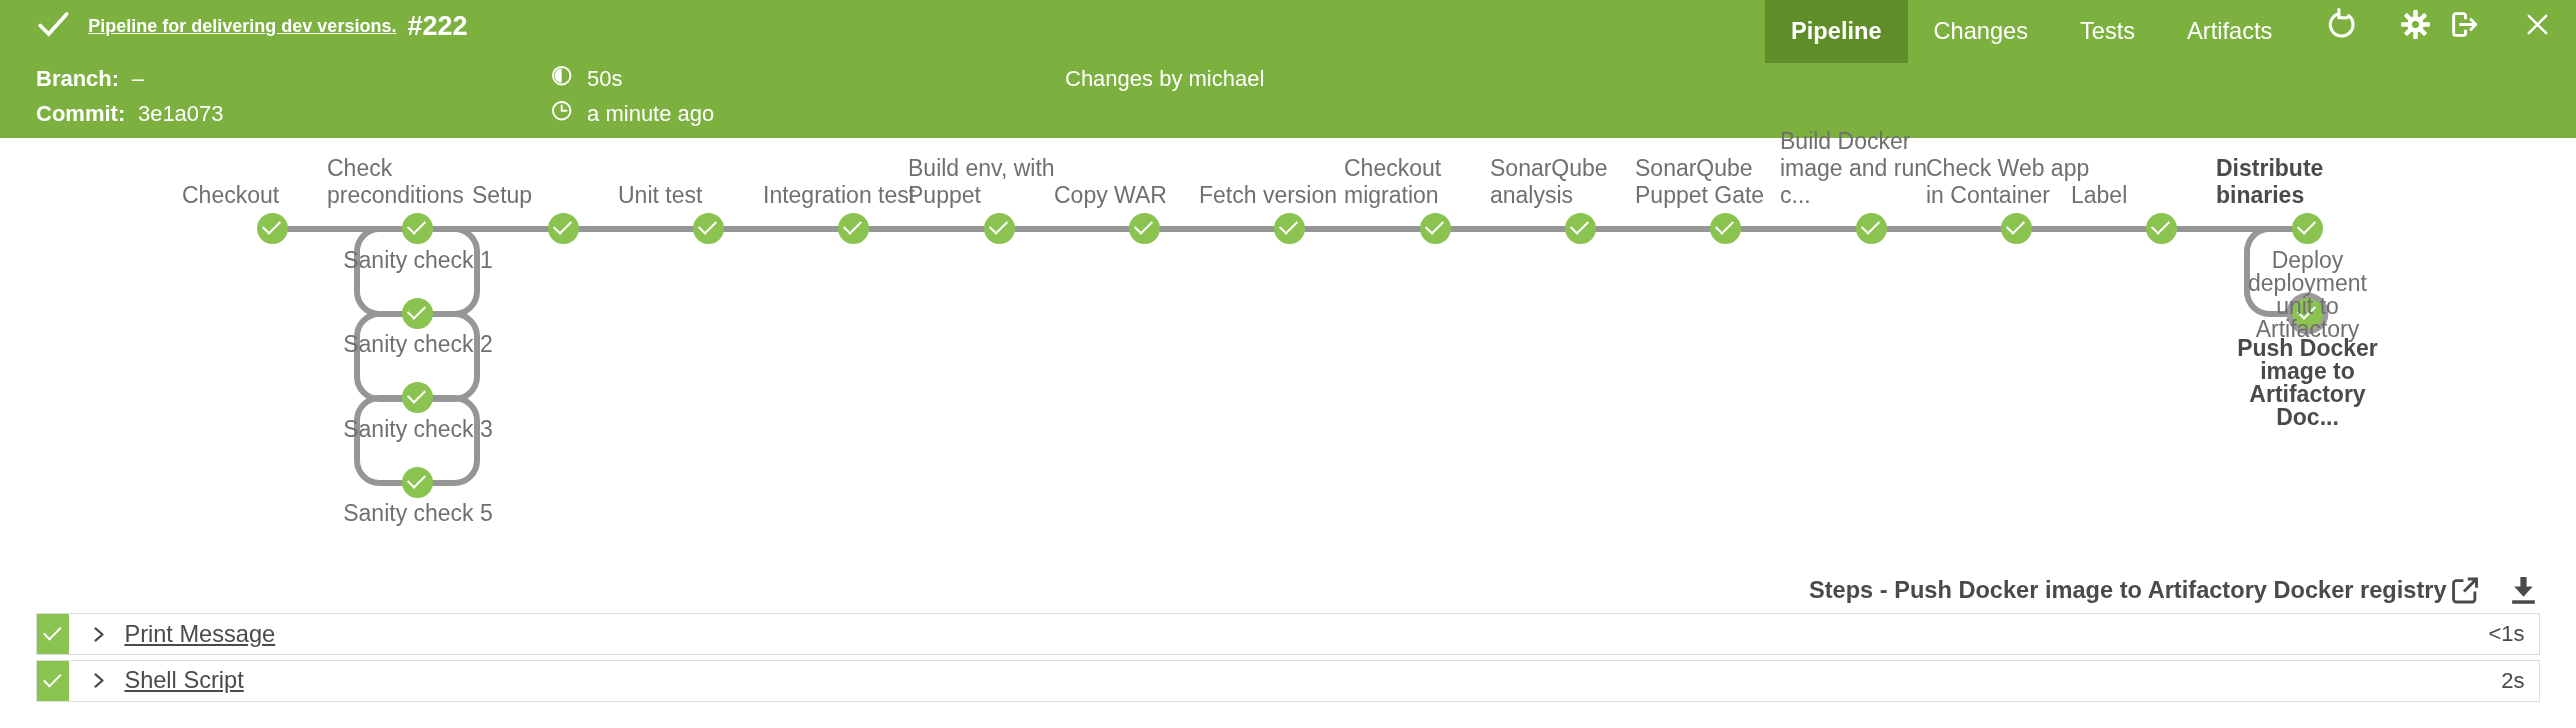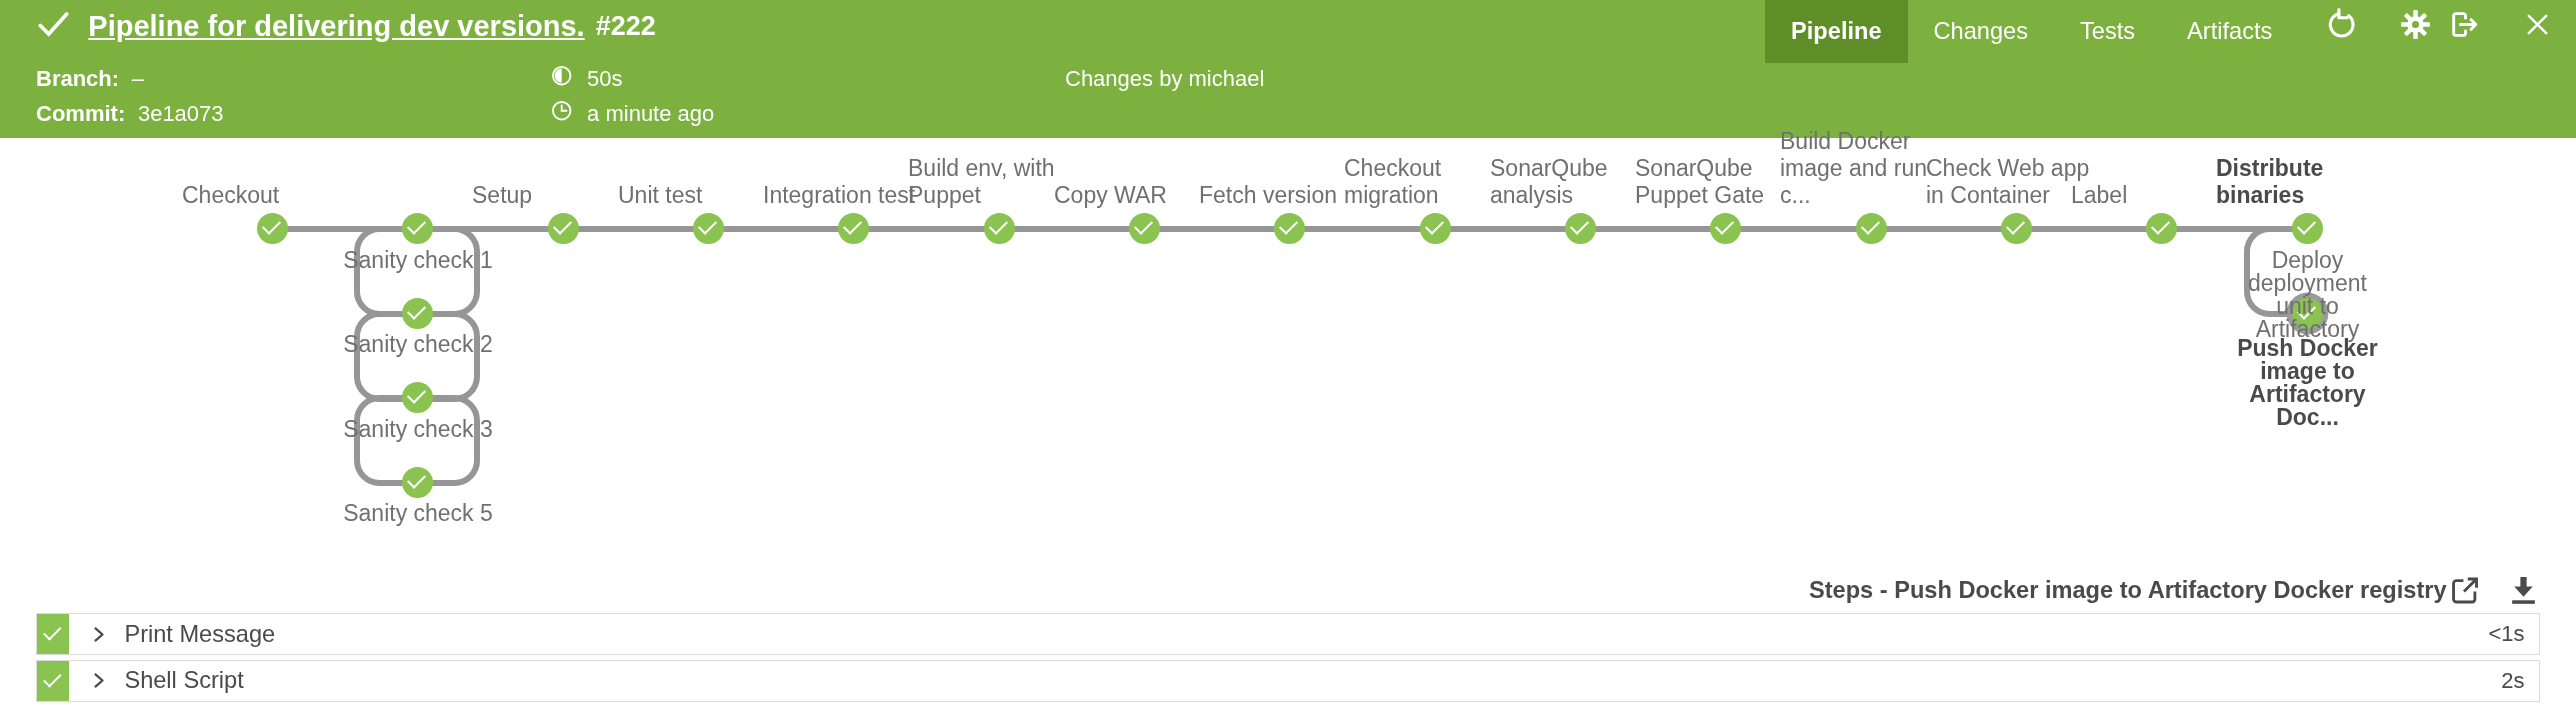--- a/index.html
+++ b/index.html
@@ -4,21 +4,21 @@
 <style>
   * { margin:0; padding:0; box-sizing:border-box; }
   html,body { width:2576px; height:728px; }
   body { font-family:"Liberation Sans", sans-serif; background:#ffffff; overflow:hidden; }
   .app { position:relative; width:2576px; height:728px; background:#fff; }
 
   
   .topbar { position:relative; height:138px; background:#7CB140; color:#fff; }
   .title-row { display:flex; align-items:center; height:52px; padding-left:36px; padding-right:14.5px; }
   .run-check { flex:none; margin-right:16.3px; }
-  .run-title { font-size:29px; font-weight:bold; text-decoration:underline; color:#fff; cursor:pointer; white-space:nowrap; }
+  .run-title { font-size:18px; font-weight:bold; text-decoration:underline; color:#fff; cursor:pointer; white-space:nowrap; }
   .run-number { font-size:27px; font-weight:bold; margin-left:11px; white-space:nowrap; }
   .title-spacer { flex:1; }
   .tabs { display:flex; height:52px; }
   .tab { height:63px; display:flex; align-items:center; padding:0 26px; font-size:23.6px; color:#fff; cursor:pointer; }
   .tab.active { background:#5F8E28; font-weight:bold; }
   .icon-btn { width:49px; height:52px; display:flex; align-items:center; justify-content:center; cursor:pointer; }
   .icon-btn.first { margin-left:20px; }
   .icon-btn.gap { margin-left:23.6px; }
 
   .info { position:absolute; top:52px; left:0; right:0; bottom:0; padding-top:9px; }
@@ -50,21 +50,21 @@
   .steps { margin:0 36px; }
   .steps-head { display:flex; align-items:center; justify-content:flex-end; height:36px; margin-bottom:5.4px; }
   .steps-title { font-size:23.6px; font-weight:bold; color:#4A4A4A; }
   .head-icons { display:flex; align-items:center; gap:25.4px; }
   .head-icons .hicon { cursor:pointer; display:flex; }
   .step-row { display:flex; align-items:center; height:42px; background:#fff; border:0.9px solid #DCDCDC; margin-bottom:4.5px; cursor:pointer; }
   .status-sq { flex:none; width:32px; height:40px; background:#8BC351; position:relative; }
   .status-sq::after { content:""; position:absolute; left:7.3px; top:12.7px; width:14.5px; height:7.3px;
                       border-left:2.7px solid #fff; border-bottom:2.7px solid #fff; transform:rotate(-45deg); }
   .chev { margin-left:22px; display:flex; }
-  .step-label { margin-left:18px; font-size:23.6px; color:#4A4A4A; }
+  .step-label { margin-left:18px; font-size:23.6px; color:#4A4A4A;text-decoration:underline; }
   .step-duration { margin-left:auto; padding-right:14.5px; font-size:22px; color:#4A4A4A; }
 </style>
 </head>
 <body>
 
 <div class="app">
 
   <div class="topbar">
     <div class="title-row">
       <span class="run-check">
@@ -160,20 +160,21 @@
   </div>
 
   <div class="graph">
     <div class="main-line"></div>
     <div class="loop l1"></div>
     <div class="loop l2"></div>
     <div class="loop l3"></div>
     <div class="loop end"></div>
 
     <div class="stage-label" style="left:182px">Checkout</div>
+    <div class="stage-label" style="left:327px">Check preconditions</div>
     <div class="stage-label" style="left:472px">Setup</div>
     <div class="stage-label" style="left:618px">Unit test</div>
     <div class="stage-label" style="left:763px">Integration test</div>
     <div class="stage-label" style="left:908px">Build env, with Puppet</div>
     <div class="stage-label" style="left:1054px">Copy WAR</div>
     <div class="stage-label" style="left:1199px">Fetch version</div>
     <div class="stage-label" style="left:1344px">Checkout migration</div>
     <div class="stage-label" style="left:1490px">SonarQube analysis</div>
     <div class="stage-label" style="left:1635px">SonarQube Puppet Gate</div>
     <div class="stage-label" style="left:1780px">Build Docker image and run c...</div>

